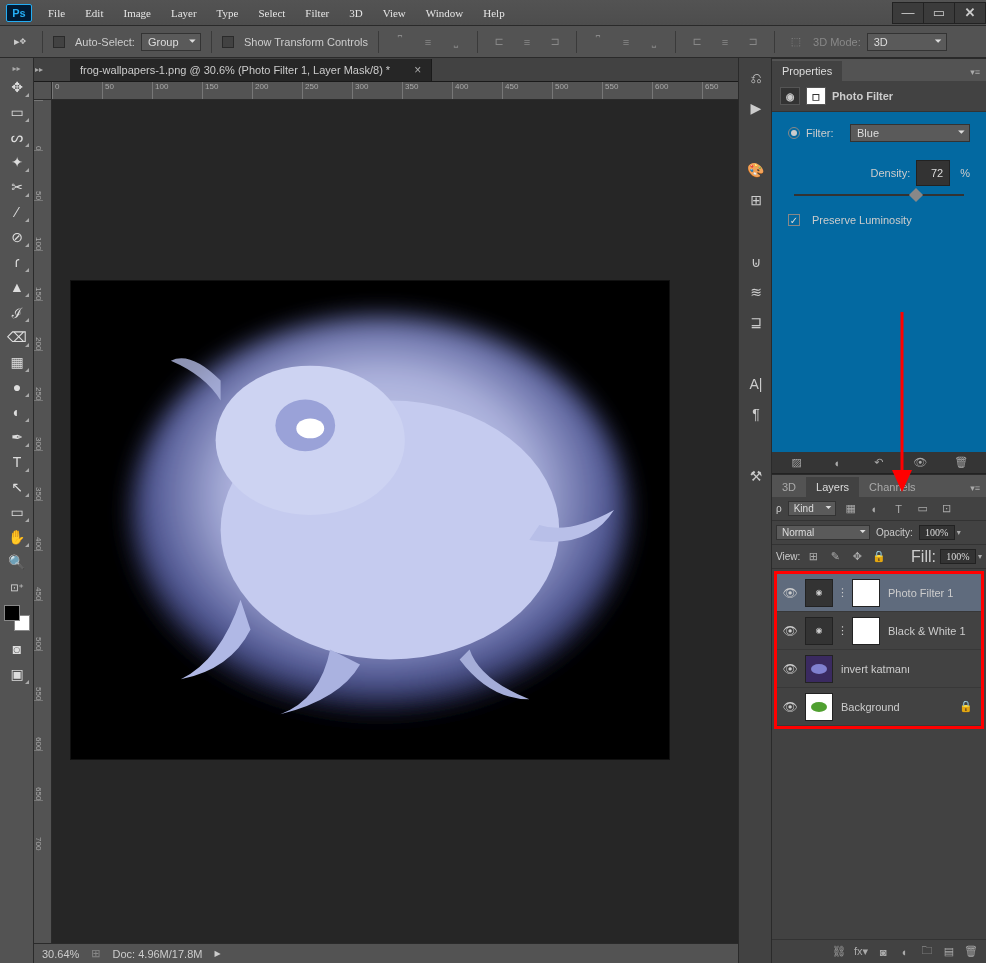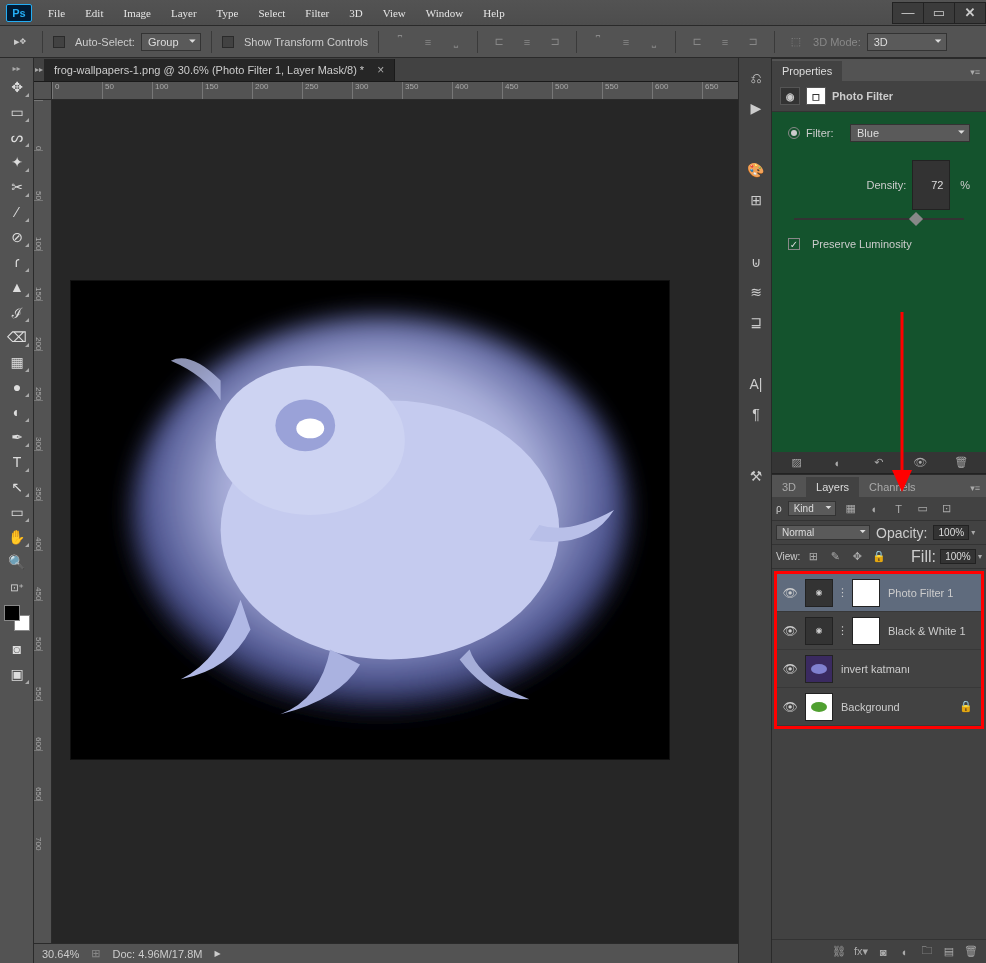--- a/index.html
+++ b/index.html
@@ -21,51 +21,51 @@
 .toolbar { width: 34px; background: #535353; border-right: 1px solid #2a2a2a; padding-top: 6px; }
 .toolbar .expand { height:10px; text-align:center; font-size:8px; color:#aaa;}
 .tool { width: 28px; height: 24px; margin: 1px 3px; display: flex; align-items: center; justify-content: center; color: #ddd; font-size: 14px; position:relative; border:1px solid transparent; }
 .tool .tri { position:absolute; bottom:1px; right:1px; width:0; height:0; border-left:4px solid transparent; border-bottom:4px solid #aaa; }
 .color-swatches { margin:6px 4px; position:relative; width:26px; height:26px;}
 .color-swatches .fg { position:absolute; top:0; left:0; width:16px; height:16px; background:#000; border:1px solid #888;}
 .color-swatches .bg { position:absolute; bottom:0; right:0; width:16px; height:16px; background:#fff; border:1px solid #888;}
 .doc-area { flex: 1; background: #262626; display: flex; flex-direction: column; }
 .doc-tab { height: 24px; background: #424242; display: flex; align-items: center; font-size: 11px; border-bottom:1px solid #1a1a1a;}
 .doc-tab-expand { width:10px; text-align:center; font-size:8px; color:#aaa;}
-.doc-tab-item { background: #262626; padding: 4px 10px; color: #ccc; display:flex; align-items:center; gap:13px; border-right:1px solid #1a1a1a;}
+.doc-tab-item { background: #262626; padding: 4px 10px; color: #ccc; display:flex; align-items:center; gap:24px; border-right:1px solid #1a1a1a;margin-left:26px;}
 .tab-close { color:#aaa; font-size:12px; }
 .canvas-wrap { flex: 1; position: relative; overflow:hidden; }
 .ruler-h { position:absolute; top:0; left:18px; right:0; height:18px; background:#535353; border-bottom:1px solid #2a2a2a; display:flex; font-size:8px; color:#aaa; overflow:hidden;}
 .ruler-h span { width:50px; text-align:left; padding-left:2px; border-left:1px solid #777; flex-shrink:0;}
 .ruler-v { position:absolute; top:18px; left:0; width:18px; bottom:0; background:#535353; border-right:1px solid #2a2a2a; font-size:8px; color:#aaa; overflow:hidden;}
 .ruler-v span { display:block; height:50px; writing-mode:vertical-rl; text-align:right; padding-top:2px; border-top:1px solid #777;}
 .ruler-corner { position:absolute; top:0; left:0; width:18px; height:18px; background:#535353; border-right:1px solid #2a2a2a; border-bottom:1px solid #2a2a2a;}
 .canvas { position:absolute; top:198px; left:36px; width:600px; height:480px; background:#000; border:1px solid #111;}
 .frog-svg { width:100%; height:100%; }
 .statusbar { height: 20px; background: #535353; border-top: 1px solid #2a2a2a; display:flex; align-items:center; padding:0 8px; gap:12px; font-size:11px;}
 .right-panels { width: 248px; background: #535353; display: flex; }
 .dock-column { width: 34px; background: #424242; border-left:1px solid #2a2a2a; border-right:1px solid #2a2a2a; padding-top: 4px; }
 .dock-item { width: 30px; height: 28px; margin: 2px; display:flex; align-items:center; justify-content:center; color:#ccc; font-size:14px;}
 .dock-gap { height:30px; }
 .panels { flex:1; display:flex; flex-direction:column; background:#535353;}
 .panel { background: #424242; border-top:1px solid #2a2a2a; }
 .panel-tabs { height: 22px; display:flex; align-items:flex-end; background:#535353; font-size:11px;}
 .panel-tab { padding:4px 10px; background:#535353; color:#aaa;margin-top:25px; }
 .panel-tab.active { background:#424242; color:#ddd; }
 .panel-menu { margin-left:auto; padding:4px 6px; color:#aaa; font-size:9px;}
-.panel-body { padding: 8px; background:#14532d; font-size:11px; color:#ccc;}
+.panel-body { padding: 8px; background:#0369a1; font-size:11px; color:#ccc;}
 .prop-header { display:flex; align-items:center; gap:6px; padding:6px 8px; background:#424242; border-bottom:1px solid #333; font-weight:bold;}
 .prop-icon { width:20px; height:18px; background:#333; border:1px solid #555; display:flex; align-items:center; justify-content:center; font-size:10px;}
 .prop-row { display:flex; align-items:center; gap:6px; padding:4px 8px;}
 .radio { width:12px; height:12px; border-radius:50%; border:1px solid #888; display:inline-flex; align-items:center; justify-content:center;}
 .radio.checked::after { content:""; width:6px; height:6px; border-radius:50%; background:#ccc;}
 .color-swatch { width:28px; height:22px; background:#1818f0; border:1px solid #222;}
 .slider-track { flex:1; height:2px; background:#333; position:relative; margin:0 6px;}
 .slider-thumb { position:absolute; top:-4px; width:10px; height:10px; background:#888; transform:translateX(-50%) rotate(45deg);}
-.num-input { width:34px; background:#333; border:1px solid #222; color:#ddd; text-align:right; padding:18px;}
+.num-input { width:34px; background:#333; border:1px solid #222; color:#ddd; text-align:right; padding:6px;}
 .check { width:12px; height:12px; border:1px solid #888; display:inline-flex; align-items:center; justify-content:center; font-size:10px; color:#ddd; margin-right:6px;}
 .red-arrow { position:absolute; pointer-events:none; }
 .layers-panel { flex:1; display:flex; flex-direction:column; background:#424242; border-top:1px solid #2a2a2a;}
 .layers-toolbar { height:24px; background:#424242; display:flex; align-items:center; padding:0 4px; gap:6px; border-bottom:1px solid #333;}
 .layers-toolbar2 { height:24px; background:#424242; display:flex; align-items:center; padding:0 4px; gap:4px; border-bottom:1px solid #333;}
 .small-dd { background:#5a5a5a; border:1px solid #333; padding:1px 14px 1px 5px; font-size:10px; position:relative; color:#ddd;}
 .small-dd::after { content:"⏷"; position:absolute; right:3px; font-size:8px;}
 .mini-icon { width:18px; height:18px; display:flex; align-items:center; justify-content:center; color:#aaa; font-size:11px;}
 .layers-list { flex:1; background:#424242; position:relative; padding:2px;}
 .red-box { border:3px solid #ff0000; padding:0;}
@@ -73,21 +73,21 @@
 .layer-row.selected { background:#5f6b7d;}
 .eye { width:26px; text-align:center; font-size:12px;}
 .thumb { width:28px; height:28px; background:#fff; border:1px solid #222; margin:0 2px; display:flex; align-items:center; justify-content:center; font-size:8px;}
 .thumb.adj { background:#333; color:#ccc;}
 .link { font-size:11px; color:#ccc; margin:0 2px;}
 .layer-name { flex:1; padding-left:6px; font-size:11px;}
 .layer-name.italic { }
 .lock-icon { margin-right:8px; font-size:11px; color:#999;}
 .layers-bottom { height:24px; background:#424242; border-top:1px solid #333; display:flex; align-items:center; justify-content:flex-end; gap:4px; padding:0 6px;}
 .pct-dd { display:flex; align-items:center; gap:2px;}
-.pct-input { width:36px; background:#333; border:1px solid #222; color:#ddd; text-align:center; font-size:10px; padding:1px;}
+.pct-input { width:36px; background:#333; border:1px solid #222; color:#ddd; text-align:center; font-size:10px; padding:1px;font-family:Liberation Serif, serif;}
 .pct-arrow { font-size:8px; color:#aaa; }
 .divider-icons { height: 22px; background: #353535; border-bottom: 1px solid #222; display: flex; align-items: center; justify-content: space-around; padding: 0 4px; }
 </style>
 </head>
 <body>
 
 <div class="titlebar">
   <div class="ps-logo">Ps</div>
   <div id="menus" style="display:flex;">
       <div class="menu-item">File</div>
@@ -333,21 +333,21 @@
           <span style="font-size:10px;">ρ</span>
           <span class="small-dd" style="width:48px;">Kind</span>
           <span class="mini-icon">▦</span>
           <span class="mini-icon">◐</span>
           <span class="mini-icon">T</span>
           <span class="mini-icon">▭</span>
           <span class="mini-icon">⊡</span>
         </div>
         <div class="layers-toolbar">
           <span class="small-dd" style="width:94px;">Normal</span>
-          <span style="font-size:14px;">Opacity:</span>
+          <span style="font-size:10px;">Opacity:</span>
           <div class="pct-dd">
             <span class="pct-input">100%</span>
             <span class="pct-arrow">▾</span>
           </div>
         </div>
         <div class="layers-toolbar2">
           <span style="font-size:10px;">View:</span>
           <span class="mini-icon">⊞</span>
           <span class="mini-icon">✎</span>
           <span class="mini-icon">✥</span>

